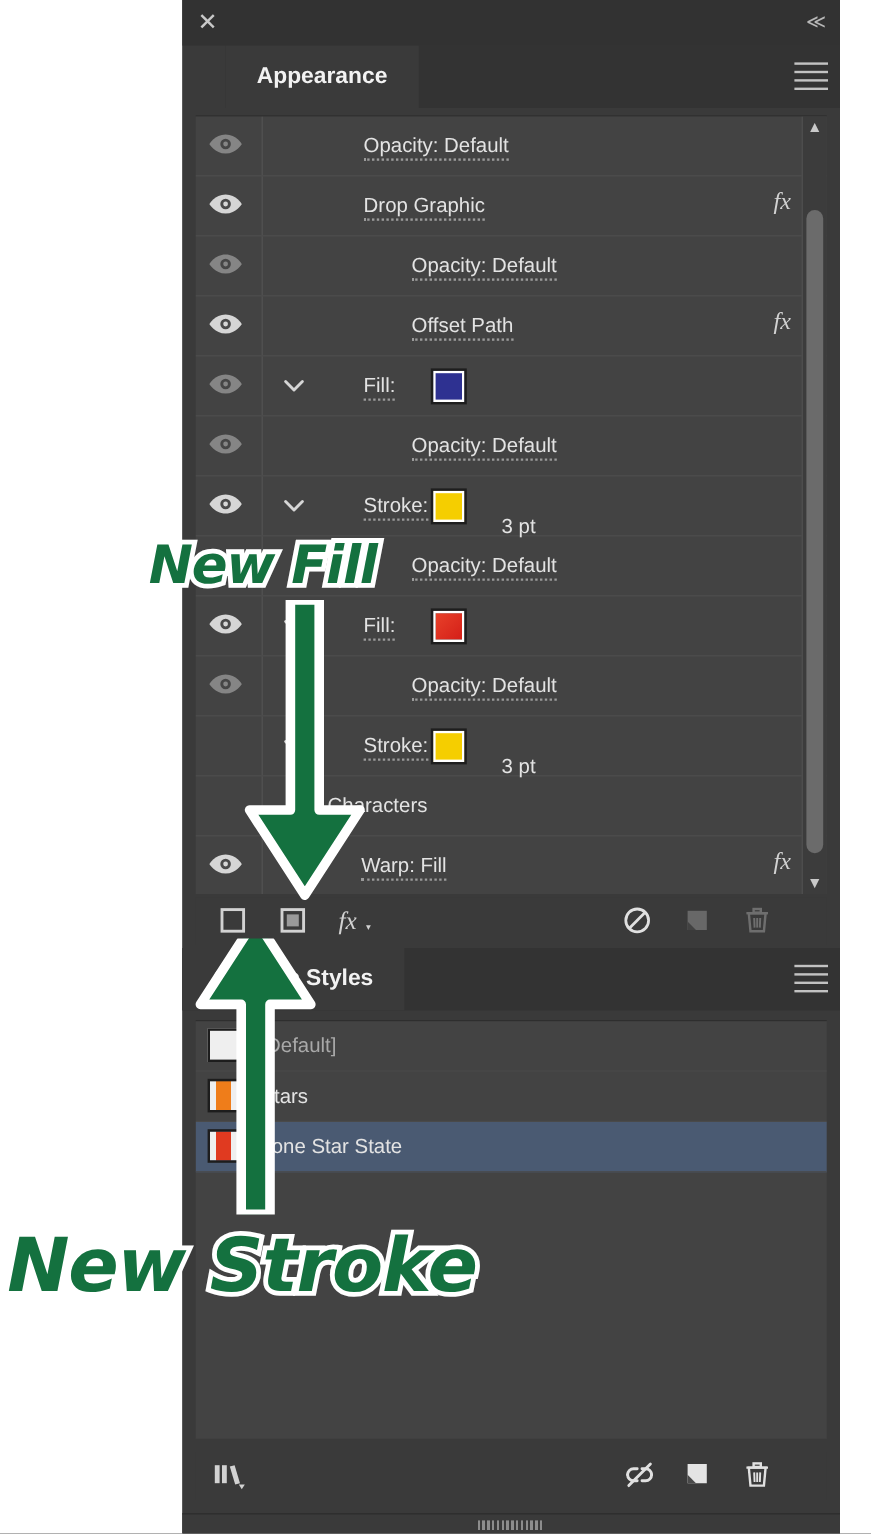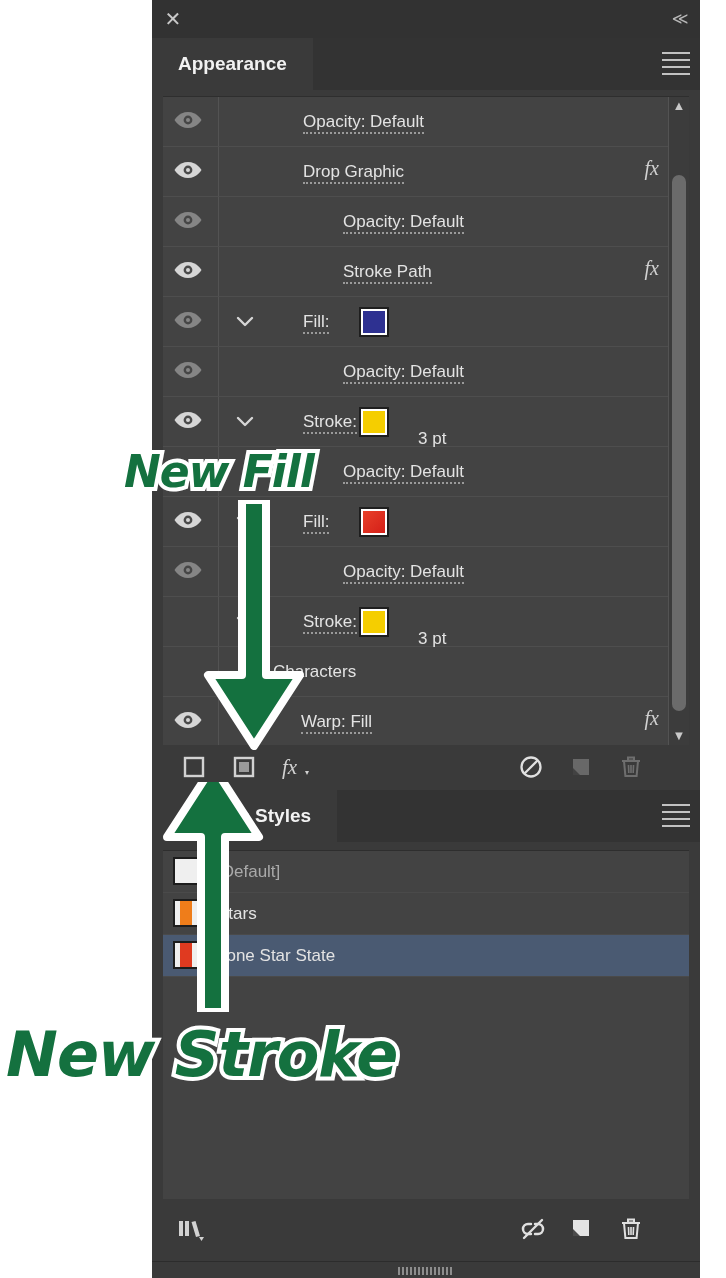--- a/index.html
+++ b/index.html
@@ -27,21 +27,21 @@
     position:absolute;left:8px;top:6px;width:26px;height:26px;
     color:#c9c9c9;font-size:20px;line-height:26px;text-align:center;
     cursor:pointer;
   }
   .collapse-arrows{
     position:absolute;right:8px;top:6px;width:26px;height:26px;
     color:#b8b8b8;font-size:16px;line-height:26px;text-align:center;
     cursor:pointer;letter-spacing:-2px;
   }
   .tabstrip{
-    position:relative;height:52px;background:#333333;
+    position:relative;height:52px;background:#333333;margin-left:36px;
   }
   .tab{
     position:absolute;left:0;top:0;height:52px;
     background:#3a3a3a;
     color:#f2f2f2;font-size:19px;font-weight:bold;
     padding:0 26px;line-height:52px;
     cursor:pointer;white-space:nowrap;
   }
   .panel-menu{
     position:absolute;right:10px;top:14px;width:28px;height:24px;cursor:pointer;
@@ -231,21 +231,21 @@
         </div>
         <div class="row">
           <div class="eye">
             <svg width="30" height="20" viewBox="0 0 30 20">
               <path d="M15 2 C6 2 1.5 10 1.5 10 C1.5 10 6 18 15 18 C24 18 28.5 10 28.5 10 C28.5 10 24 2 15 2 Z" fill="#d6d6d6"></path>
               <circle cx="15" cy="10" r="4.4" fill="#4a4a4a"></circle>
               <circle cx="15" cy="10" r="2" fill="#d6d6d6"></circle>
             </svg>
           </div>
           <div class="colsep"></div>
-          <div class="rowlabel" style="left: 152px;"><span class="dotted">Stroke Path</span></div>
+          <div class="rowlabel" style="left: 152px;"><span class="dotted">Offset Path</span></div>
           <div class="fxmark">fx</div>
         </div>
         <div class="row">
           <div class="eye dim">
             <svg width="30" height="20" viewBox="0 0 30 20">
               <path d="M15 2 C6 2 1.5 10 1.5 10 C1.5 10 6 18 15 18 C24 18 28.5 10 28.5 10 C28.5 10 24 2 15 2 Z" fill="#d6d6d6"></path>
               <circle cx="15" cy="10" r="4.4" fill="#4a4a4a"></circle>
               <circle cx="15" cy="10" r="2" fill="#d6d6d6"></circle>
             </svg>
           </div>

